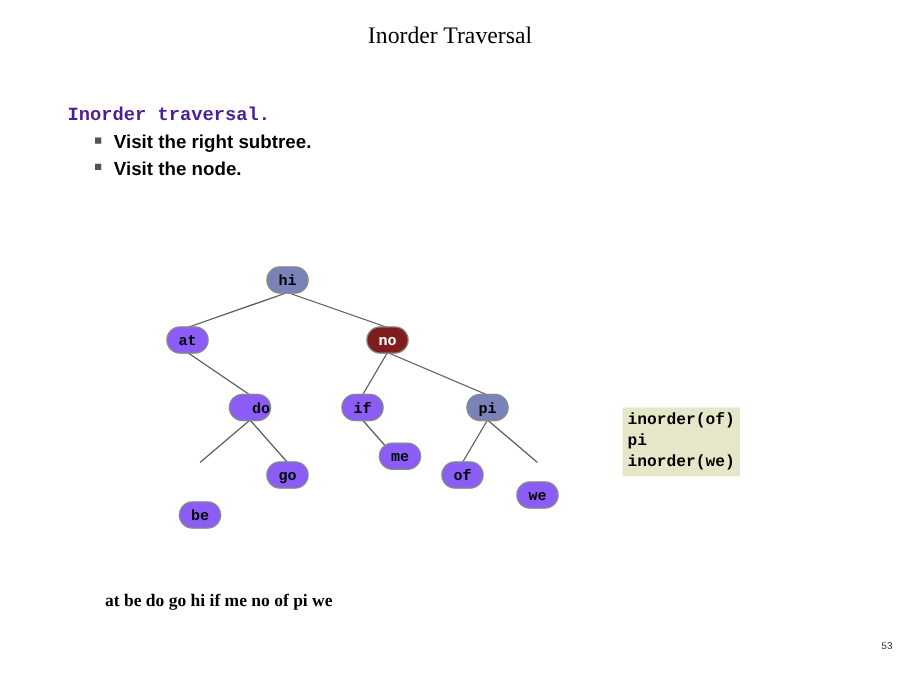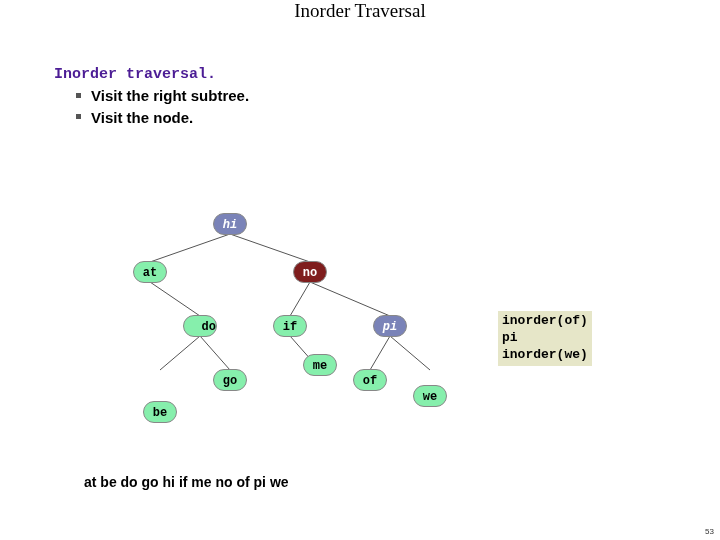--- a/index.html
+++ b/index.html
@@ -8,20 +8,21 @@
     width: 720px;
     height: 540px;
     font-family: Verdana, Geneva, sans-serif;
     background: #fff;
     color: #000;
     position: relative;
   }
   .title {
     text-align: center;
     font-size: 19px;
+    padding-top: 18px;
     font-family: Georgia, 'Times New Roman', serif;
   }
   .content {
     padding: 44px 0 0 54px;
   }
   .heading {
     font-family: Consolas, 'Courier New', monospace;
     font-size: 15px;
     font-weight: bold;
     color: #4c1d95;
@@ -61,62 +62,61 @@
     top: 0;
     width: 440px;
     height: 220px;
   }
   .node {
     position: absolute;
     width: 34px;
     height: 22px;
     border: 1px solid #888;
     border-radius: 11px;
-    background: #86efac;
+    background: #8b5cf6;
     font-family: Consolas, 'Courier New', monospace;
     font-size: 12px;
     font-weight: bold;
     text-align: center;
     line-height: 22px;
     transform: translate(-17px, -11px);
     box-sizing: border-box;
   }
   .node.dark {
     background: #7f1d1d;
     color: #fff;
   }
   .node.highlight {
     background: #7a83b8;
-    color: #ffffff;
-    font-style: italic;
+    color: #000000;
   }
   .sidebox {
     position: absolute;
     left: 498px;
-    top: 311px;
+    top: 326px;
     background: #e6e6c8;
     padding: 2px 4px;
     font-family: Consolas, 'Courier New', monospace;
     font-size: 13px;
     font-weight: bold;
     line-height: 1.3;
     white-space: pre;
   }
   .output {
     position: absolute;
     left: 84px;
     top: 474px;
-    font-family: Liberation Sans, sans-serif;
+    font-family: Liberation Serif, serif;
     font-size: 14px;
     font-weight: bold;
   }
   .pagenum {
     position: absolute;
     right: 6px;
-    bottom: 4px;
+    bottom: 19px;
     font-size: 8px;
     color: #333;
   }
 </style>
 </head>
 <body>
 
 <div class="title">Inorder Traversal</div>
 
 <div class="content">

